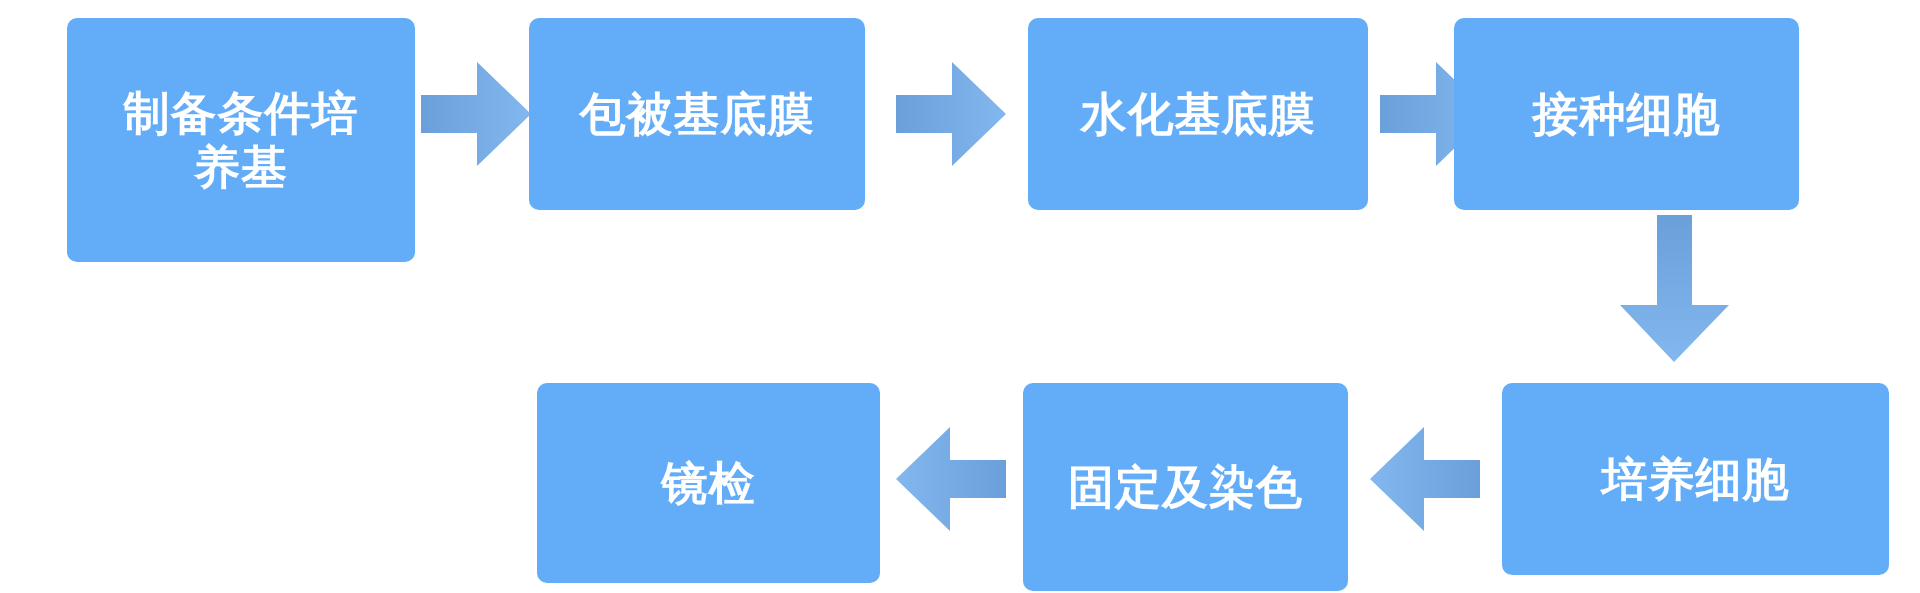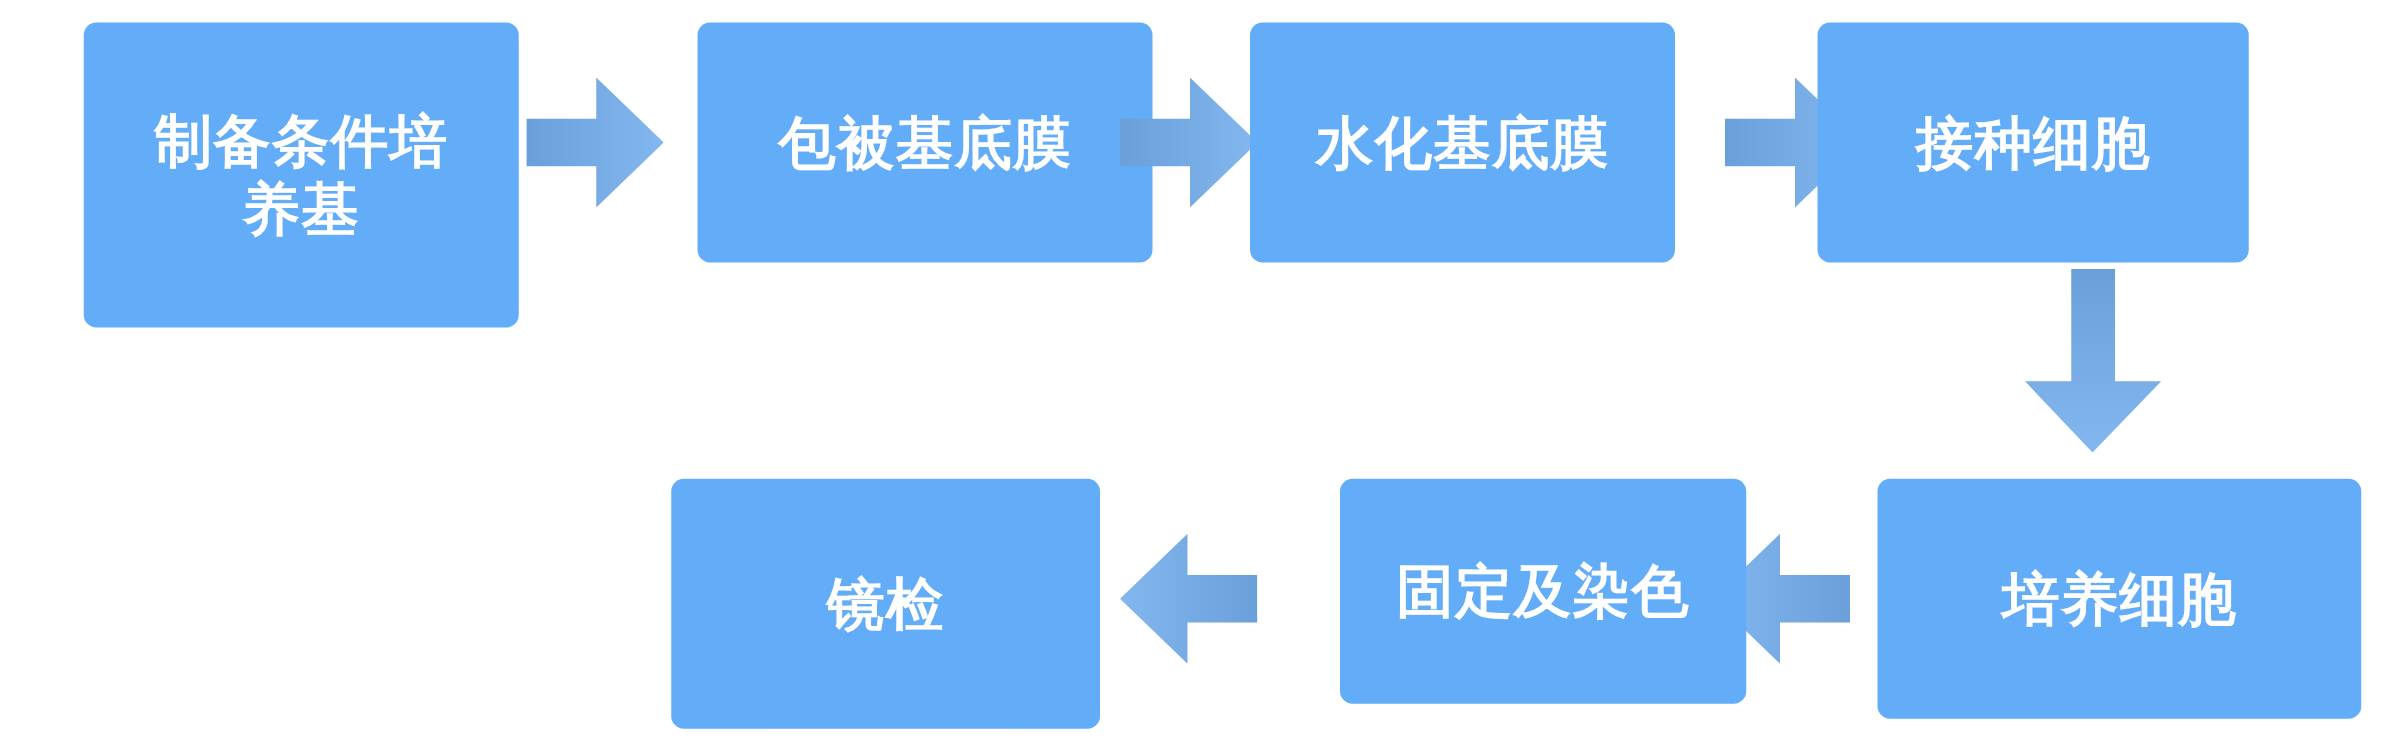--- a/index.html
+++ b/index.html
@@ -52,45 +52,45 @@
 
 <div class="canvas">
 
   <div class="node" style="left:67px;top:18px;width:348px;height:244px">
     <span class="node-label">制备条件培
 养基</span>
   </div>
 
   <div class="arrow arrow-right" style="left:421px;top:62px;width:110px;height:104px"></div>
 
-  <div class="node" style="left:558px;top:18px;width:364px;height:192px">
+  <div class="node" style="left:529px;top:18px;width:336px;height:192px">
     <span class="node-label">包被基底膜</span>
   </div>
 
   <div class="arrow arrow-right" style="left:896px;top:62px;width:110px;height:104px"></div>
 
-  <div class="node" style="left:1000px;top:18px;width:340px;height:192px">
+  <div class="node" style="left:1028px;top:18px;width:340px;height:192px">
     <span class="node-label">水化基底膜</span>
   </div>
 
   <div class="arrow arrow-right" style="left:1380px;top:62px;width:110px;height:104px"></div>
 
   <div class="node" style="left:1454px;top:18px;width:345px;height:192px">
     <span class="node-label">接种细胞</span>
   </div>
 
   <div class="arrow arrow-down" style="left:1620px;top:215px;width:109px;height:147px"></div>
 
   <div class="node" style="left:1502px;top:383px;width:387px;height:192px">
     <span class="node-label">培养细胞</span>
   </div>
 
   <div class="arrow arrow-left" style="left:1370px;top:427px;width:110px;height:104px"></div>
 
-  <div class="node" style="left:1072px;top:383px;width:325px;height:180px">
+  <div class="node" style="left:1023px;top:383px;width:325px;height:208px">
     <span class="node-label">固定及染色</span>
   </div>
 
   <div class="arrow arrow-left" style="left:896px;top:427px;width:110px;height:104px"></div>
 
   <div class="node" style="left:537px;top:383px;width:343px;height:200px">
     <span class="node-label">镜检</span>
   </div>
 
 </div>

